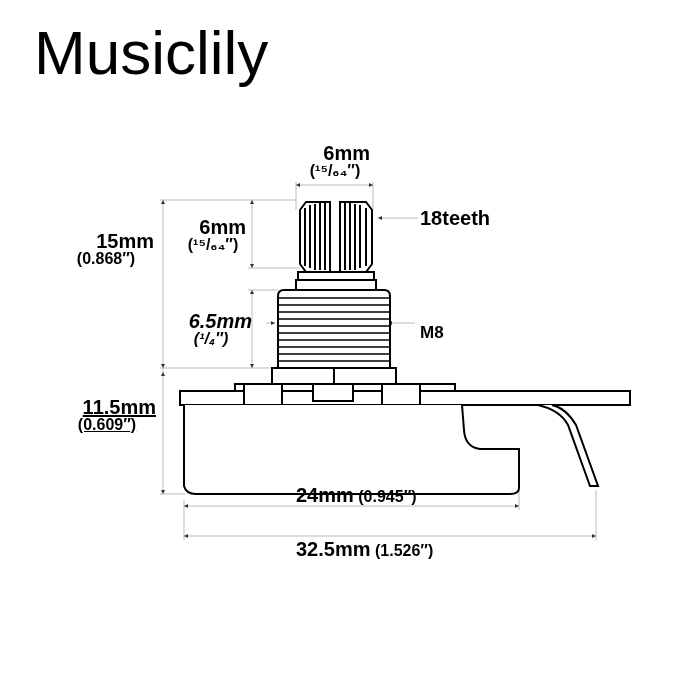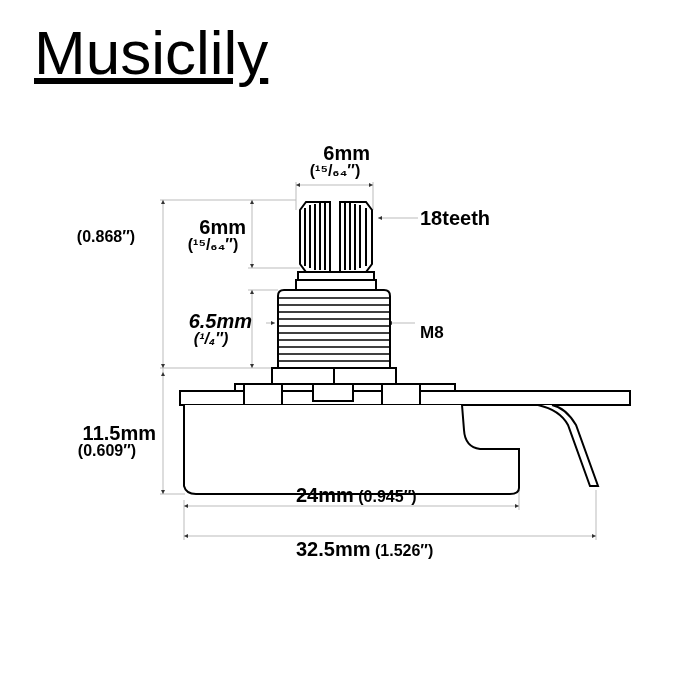--- a/index.html
+++ b/index.html
@@ -1,17 +1,17 @@
 <!DOCTYPE html>
 <html><head>
   <meta charset="utf-8">
   <style>
     html, body { margin: 0; padding: 0; background: #ffffff; }
     body { width: 700px; height: 700px; position: relative; overflow: hidden; font-family: "Liberation Sans", sans-serif; color: #000; }
-    .brand { position: absolute; left: 34px; top: 22px; font-size: 62px; font-weight: 400; letter-spacing: 0px; line-height: 1; text-decoration: underline; }
+    .brand { position: absolute; left: 34px; top: 22px; font-size: 62px; font-weight: 400; letter-spacing: 0px; line-height: 1; }
     .lbl { position: absolute; font-weight: 700; color: #000; white-space: nowrap; text-align: center; }
     .lbl .main { display: block; font-size: 20px; line-height: 22px; text-align: right; }
     .lbl .sub { display: block; font-size: 16px; line-height: 14px; font-weight: 700; }
     .inline .main, .inline .sub { display: inline; }
     svg.diagram { position: absolute; left: 0; top: 0; }
   </style>
 </head>
 <body>
 
 <div class="brand">Musiclily</div>
@@ -127,38 +127,39 @@
 <div class="lbl" style="left:300px; top:142px; width:70px;">
   <span class="main">6mm</span>
   <span class="sub">(¹⁵/₆₄″)</span>
 </div>
 
 <div class="lbl" style="left:420px; top:207px;">
   <span class="main">18teeth</span>
 </div>
 
 <div class="lbl" style="left:58px; top:230px; width:96px;">
+  <span class="main">15mm</span>
   <span class="sub">(0.868″)</span>
 </div>
 
 <div class="lbl" style="left:180px; top:216px; width:66px;">
   <span class="main">6mm</span>
   <span class="sub">(¹⁵/₆₄″)</span>
 </div>
 
 <div class="lbl" style="left:170px; top:310px; width:82px;font-style:italic;">
   <span class="main">6.5mm</span>
   <span class="sub">(¹/₄″)</span>
 </div>
 
 <div class="lbl" style="left:420px; top:322px;">
   <span class="main" style="font-size:17px;">M8</span>
 </div>
 
-<div class="lbl" style="left:58px; top:422px; width:98px;">
+<div class="lbl" style="left:58px; top:396px; width:98px;text-decoration:underline;">
   <span class="main">11.5mm</span>
   <span class="sub">(0.609″)</span>
 </div>
 
 <div class="lbl inline" style="left:296px; top:484px;">
   <span class="main">24mm</span>
   <span class="sub">(0.945″)</span>
 </div>
 
 <div class="lbl inline" style="left:296px; top:538px;">

